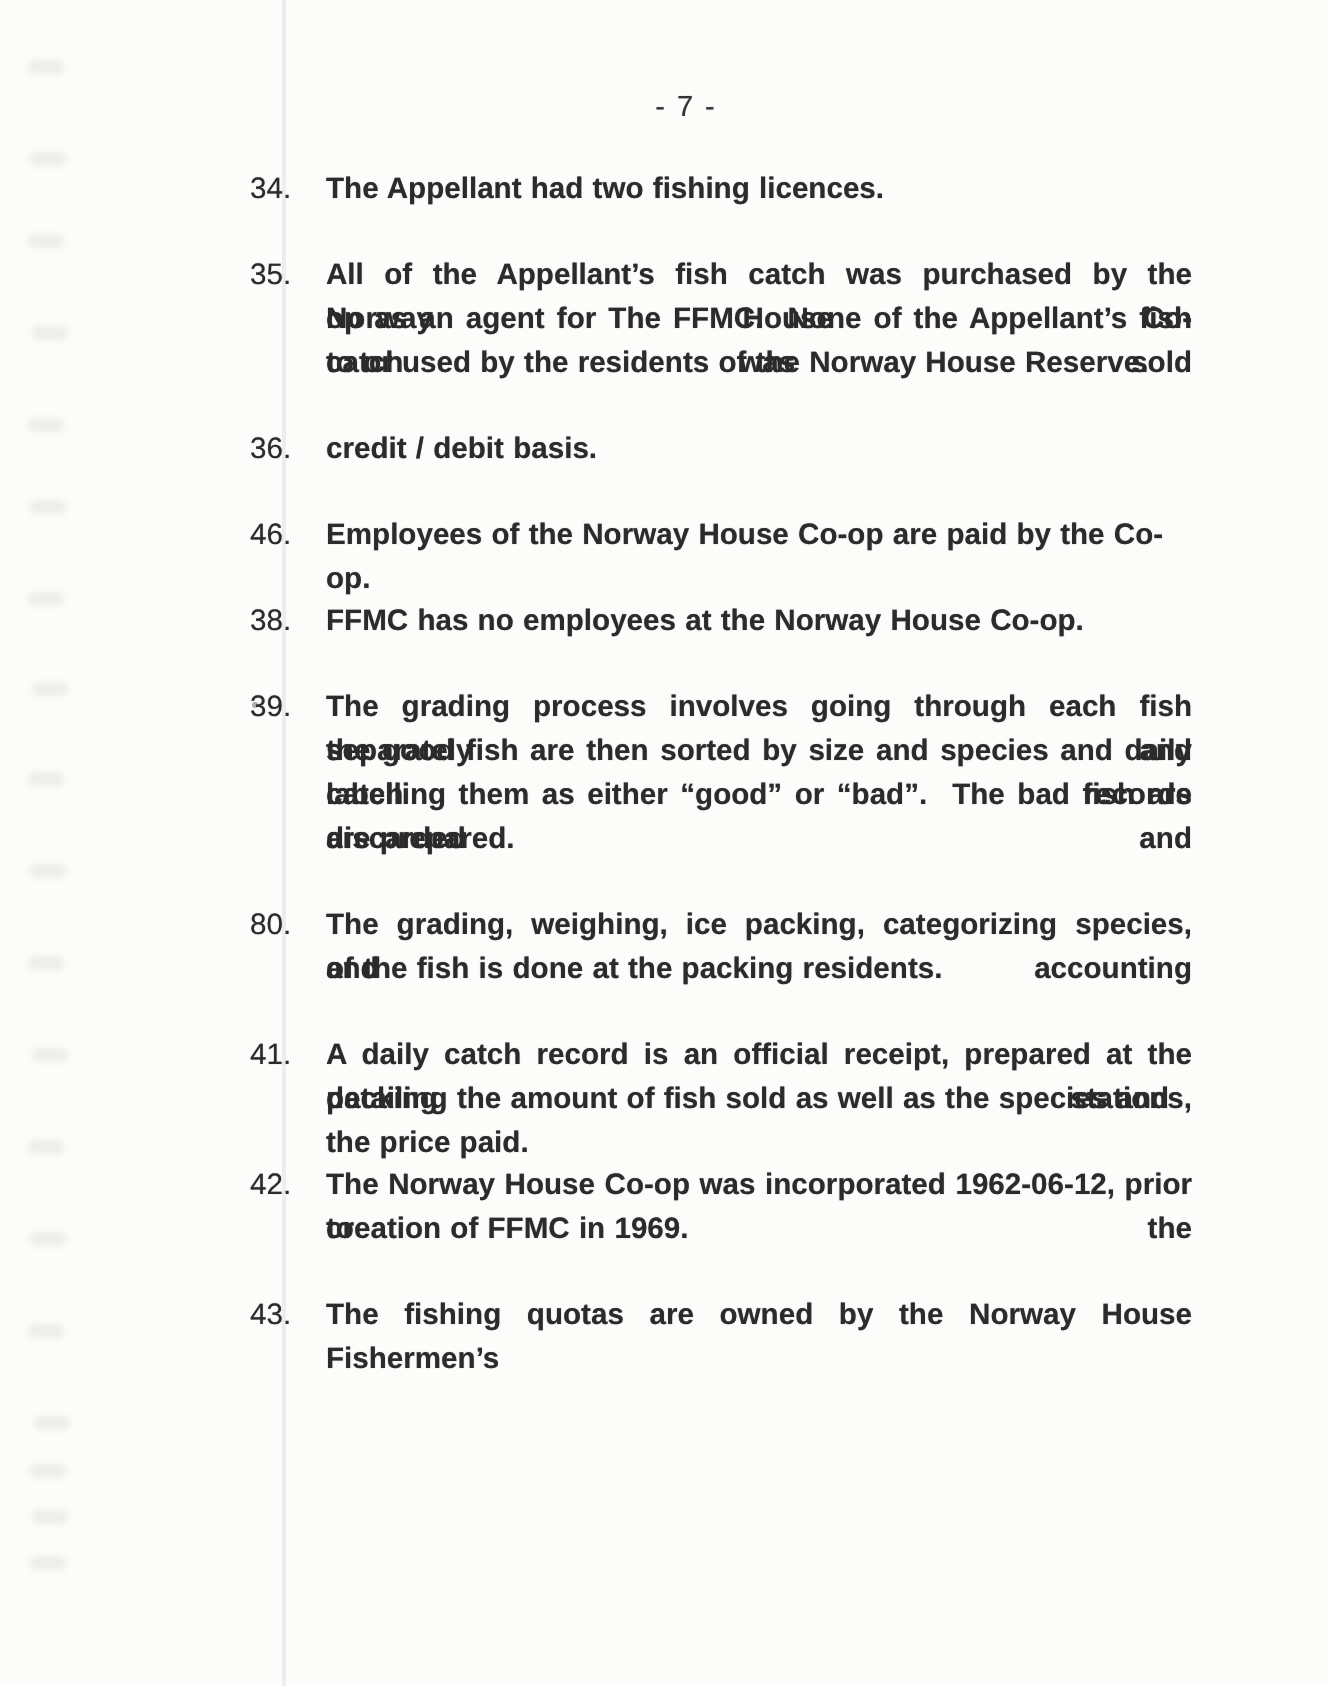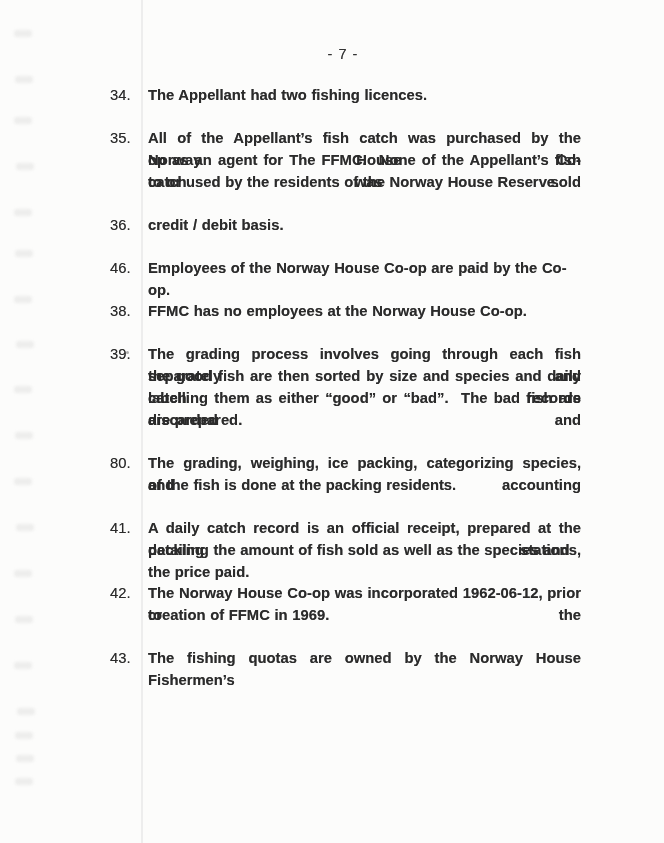--- a/index.html
+++ b/index.html
@@ -59,21 +59,21 @@
     position: absolute;
     top: 84px;
     left: 110px;
     width: 471px;
     margin: 0;
     padding: 0;
     list-style: none;
   }
   .para {
     position: relative;
-    margin: 0 0 21px 0;
+    margin: 0 0 21px 15px;
   }
   .num {
     position: absolute;
     left: 0;
     top: 0;
     font-size: 14.8px;
     line-height: 22px;
     text-shadow: 0 0 0.5px rgba(40,40,40,0.55);
   }
   .body {

